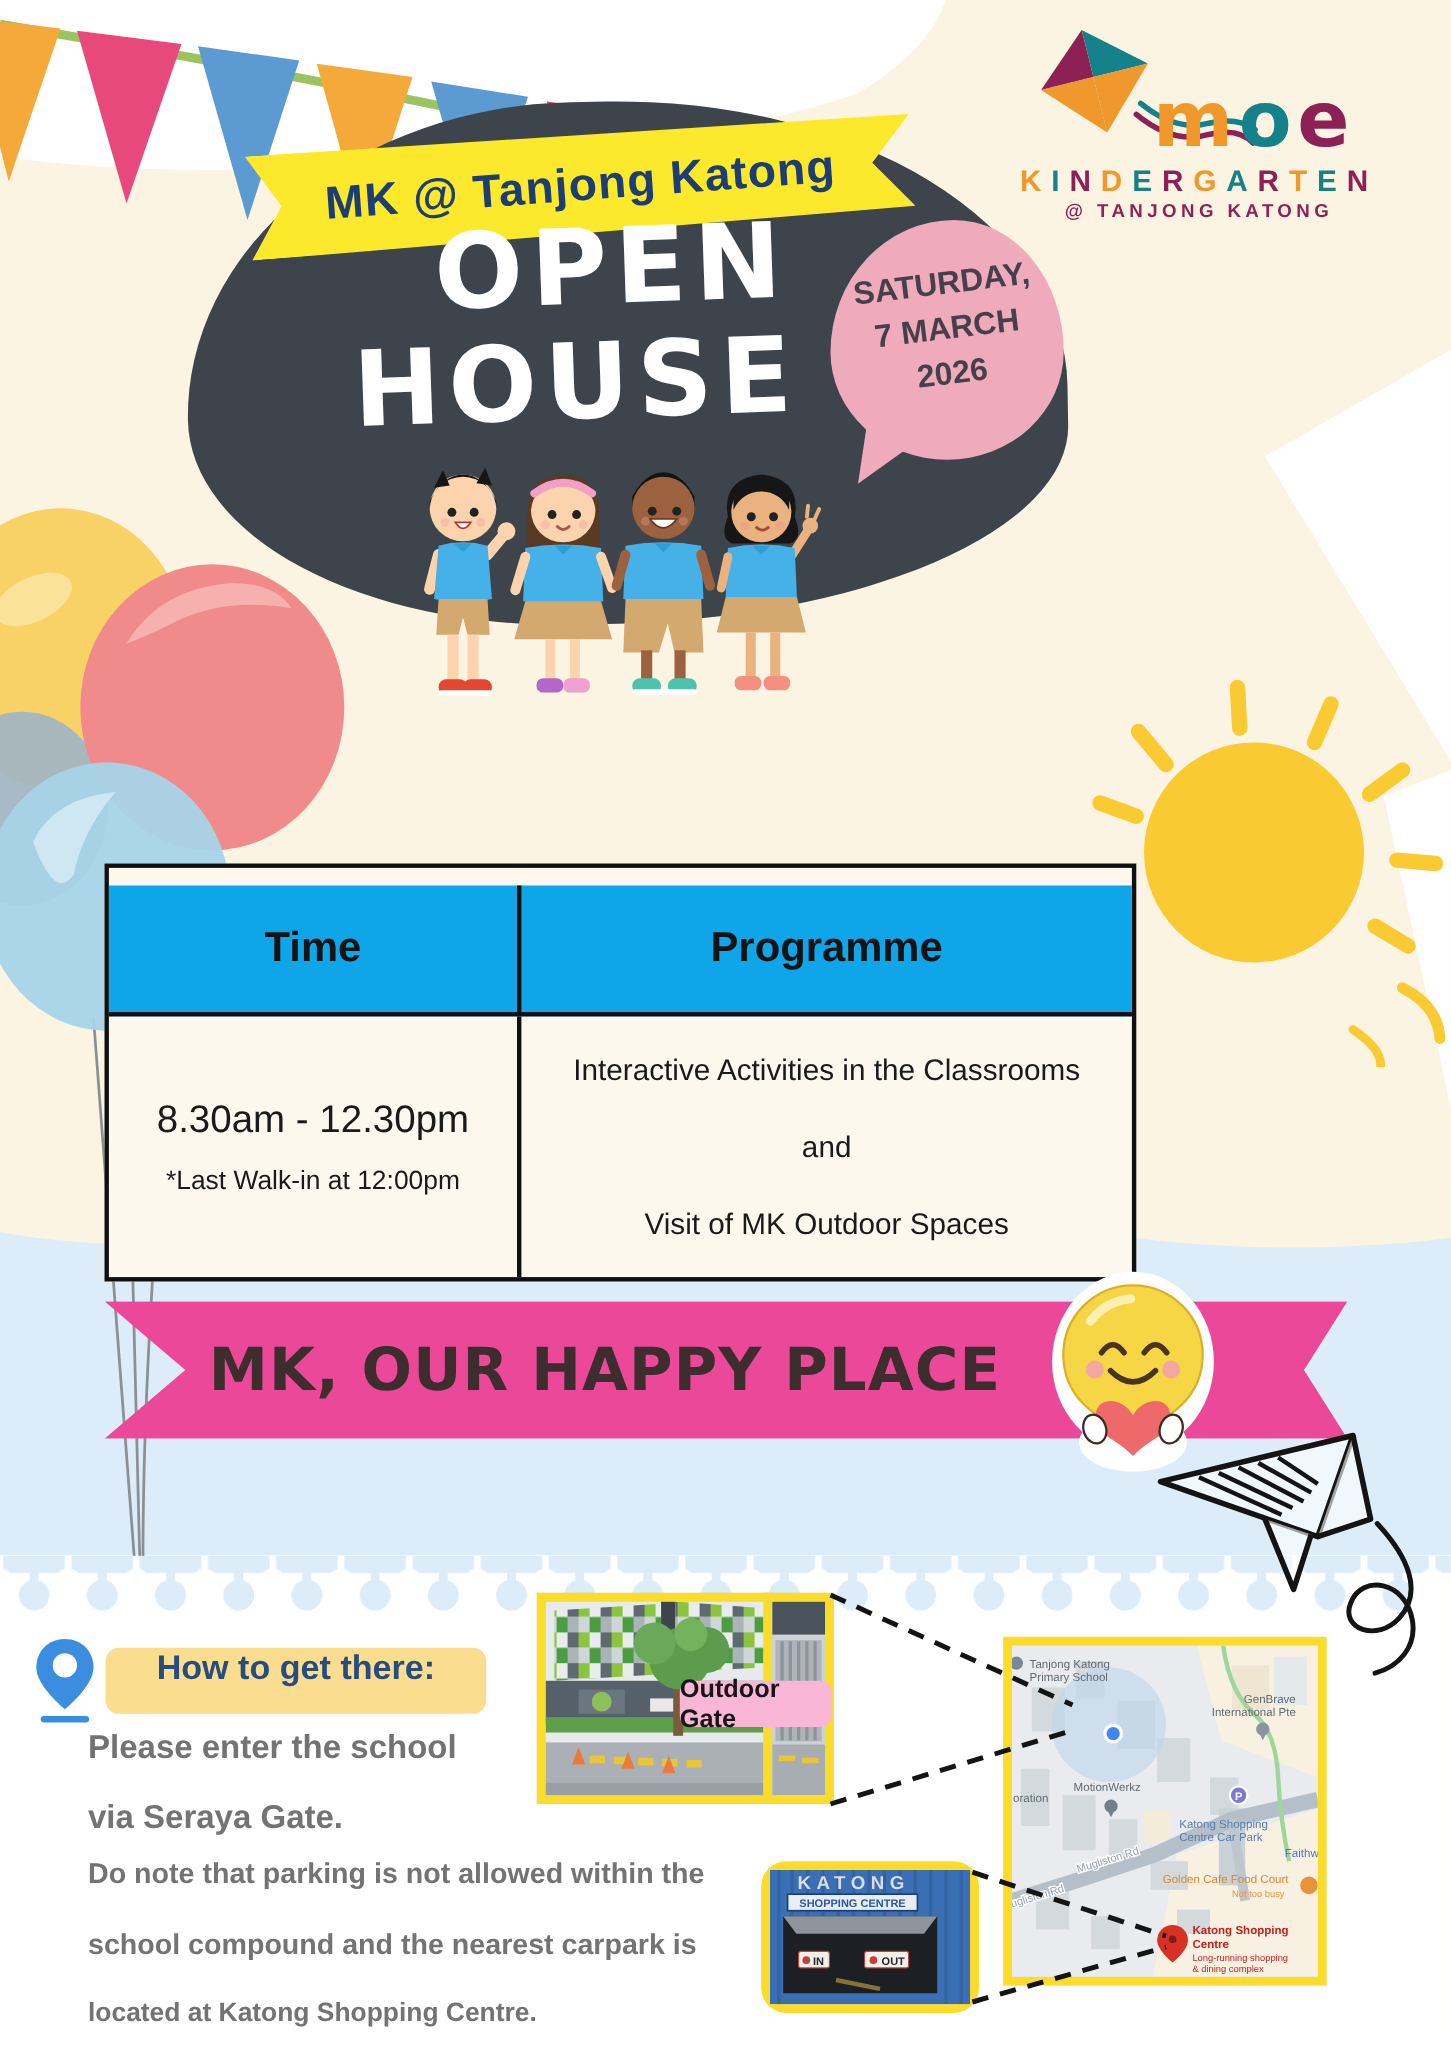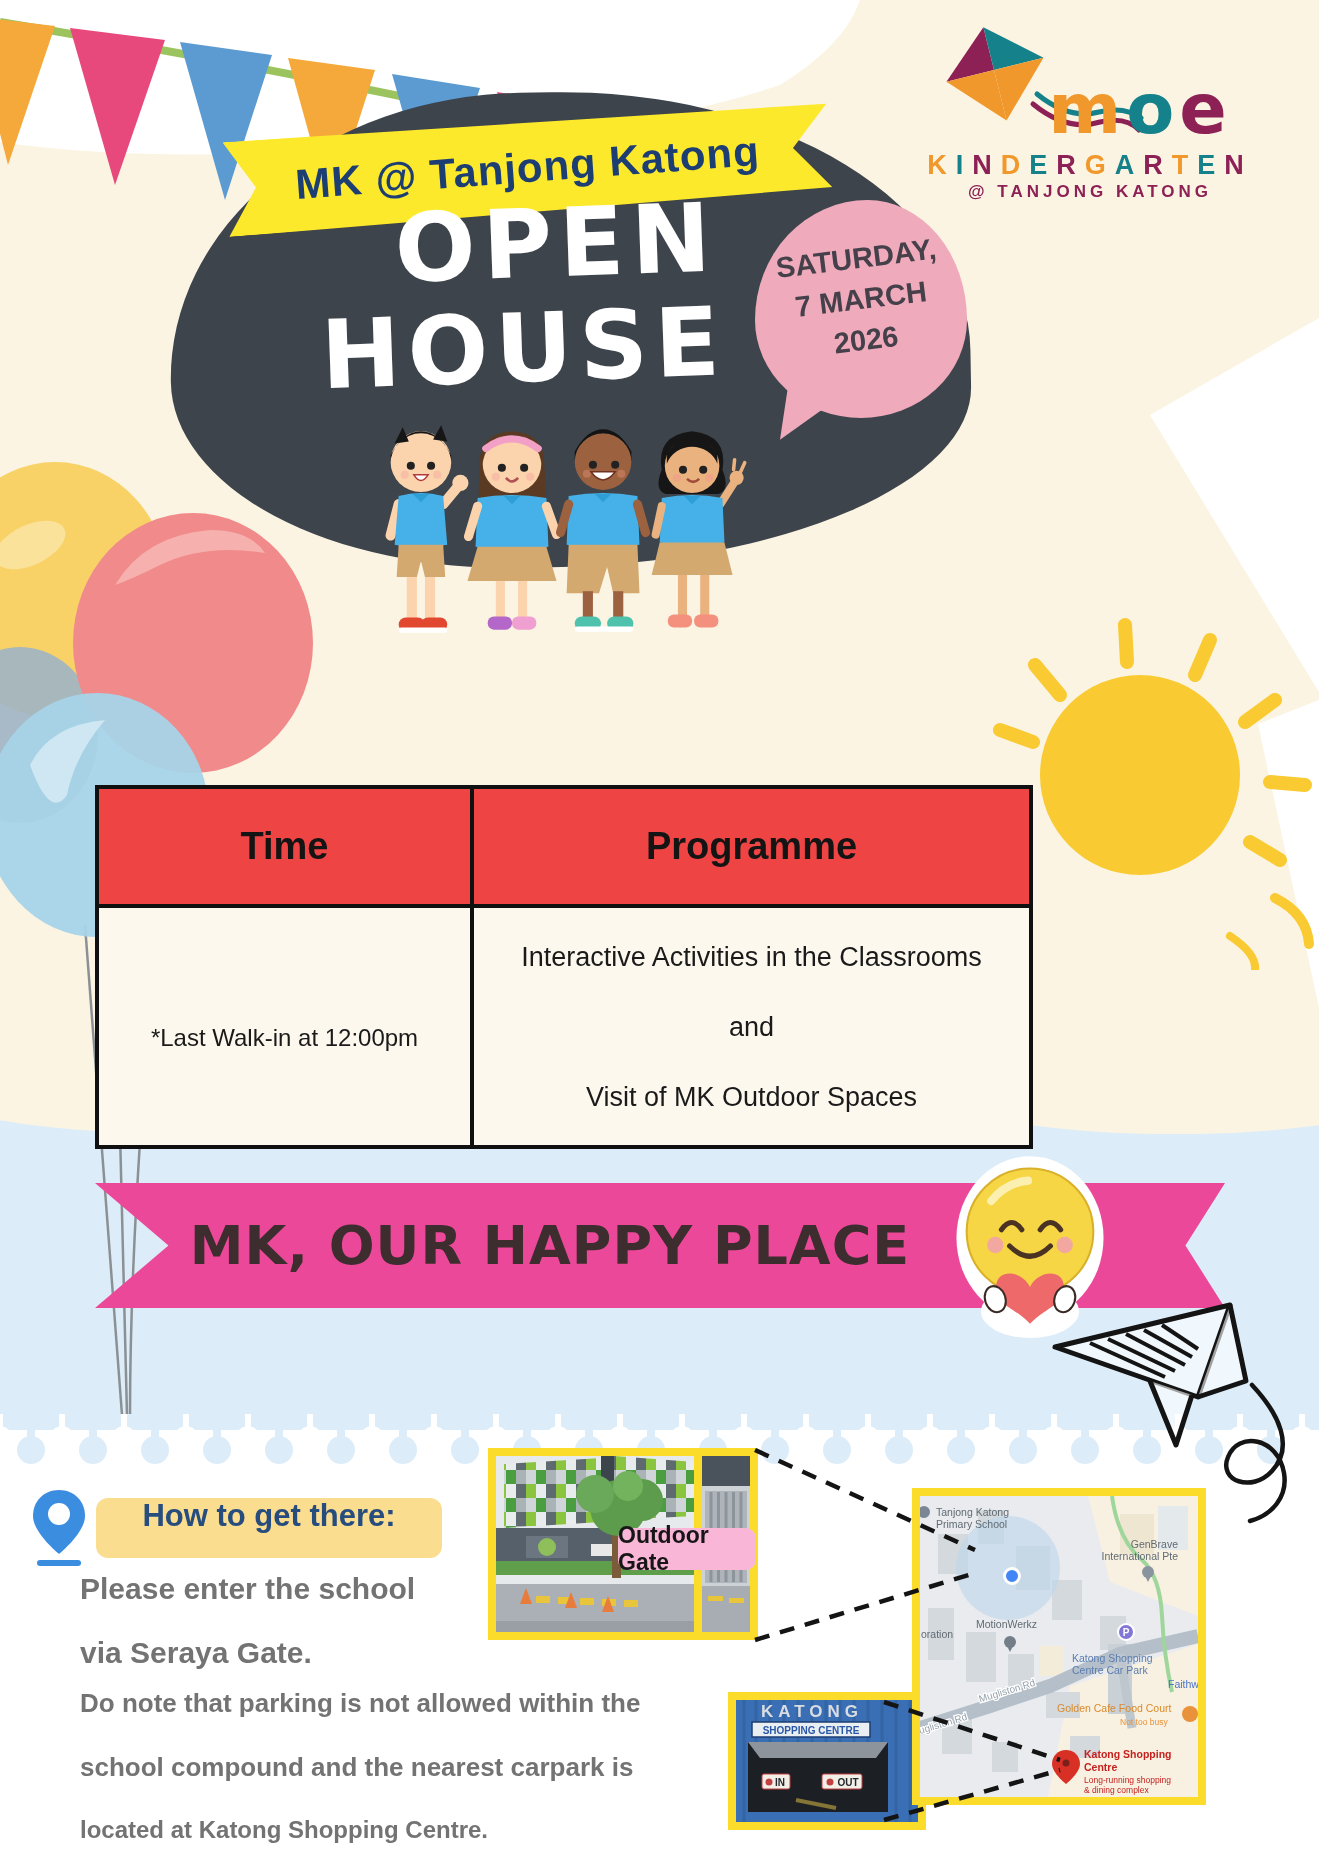--- a/index.html
+++ b/index.html
@@ -37,21 +37,21 @@
   .bubble{position:absolute;left:755px;top:200px;width:212px;height:218px;background:#efabbc;
         border-radius:53% 47% 50% 50% / 55% 55% 45% 45%;}
   .bubble-tail{position:absolute;left:775px;top:388px;width:0;height:0;
         border-left:16px solid transparent;border-right:34px solid transparent;
         border-top:58px solid #efabbc;transform:rotate(24deg);}
   .bubble .txt{position:absolute;left:0;top:38px;width:100%;text-align:center;
         transform:rotate(-7deg);color:#45404a;font-weight:bold;font-size:29px;line-height:41px;}
 
   
   .sched{position:absolute;left:95px;top:785px;width:930px;border:4px solid #101010;background:#fdf8ee;}
-  .sched .hrow{display:flex;height:115px;background:#ef4444;border-bottom:4px solid #101010;}
+  .sched .hrow{display:flex;height:115px;background:#0ea5e9;border-bottom:4px solid #101010;margin-top:16px;}
   .sched .brow{display:flex;height:237px;}
   .sched .c1{width:371px;border-right:4px solid #101010;display:flex;flex-direction:column;
         align-items:center;justify-content:center;}
   .sched .c2{flex:1;display:flex;flex-direction:column;align-items:center;justify-content:center;}
   .sched .hrow div{font-size:38px;font-weight:bold;color:#141414;}
   .time-main{font-size:35px;color:#1a1a1a;}
   .time-note{font-size:24px;color:#1a1a1a;margin-top:22px;}
   .prog-line{font-size:27px;color:#1a1a1a;line-height:70px;}
 
   
@@ -258,20 +258,21 @@
     <path d="M255,366 Q282,384 280,400" stroke="#f9ca32" stroke-width="8" fill="none" stroke-linecap="round"></path>
   </svg>
 
   <div class="sched">
     <div class="hrow">
       <div class="c1">Time</div>
       <div class="c2">Programme</div>
     </div>
     <div class="brow">
       <div class="c1">
+        <div class="time-main">8.30am - 12.30pm</div>
         <div class="time-note">*Last Walk-in at 12:00pm</div>
       </div>
       <div class="c2">
         <div class="prog-line">Interactive Activities in the Classrooms</div>
         <div class="prog-line">and</div>
         <div class="prog-line">Visit of MK Outdoor Spaces</div>
       </div>
     </div>
   </div>
 
@@ -464,21 +465,21 @@
       <text x="200" y="229" font-size="8.5" fill="#e8923c">Not too busy</text>
       <g fill="#c5221f">
         <text x="164" y="262" font-size="10.5" font-weight="bold">Katong Shopping</text>
         <text x="164" y="275" font-size="10.5" font-weight="bold">Centre</text>
         <text x="164" y="287" font-size="8.5">Long-running shopping</text>
         <text x="164" y="297" font-size="8.5">&amp; dining complex</text>
       </g>
     </svg>
   </div>
 
-  <div class="photo-frame" style="left:728px;top:1692px;width:182px;height:122px;z-index:4;">
+  <div class="photo-frame" style="left:692px;top:1692px;width:182px;height:122px;z-index:4;border-radius:23px;">
     <svg width="182" height="122" viewBox="0 0 182 122">
       <rect width="182" height="122" fill="#3a6fb5"></rect>
       <g stroke="#2f5d99" stroke-width="3" opacity="0.6">
         <line x1="8" y1="0" x2="8" y2="122"></line>
           <line x1="20" y1="0" x2="20" y2="42"></line>
         <line x1="34" y1="0" x2="34" y2="42"></line>
           <line x1="48" y1="0" x2="48" y2="42"></line>
         <line x1="62" y1="0" x2="62" y2="42"></line>
           <line x1="76" y1="0" x2="76" y2="42"></line>
         <line x1="90" y1="0" x2="90" y2="42"></line>

